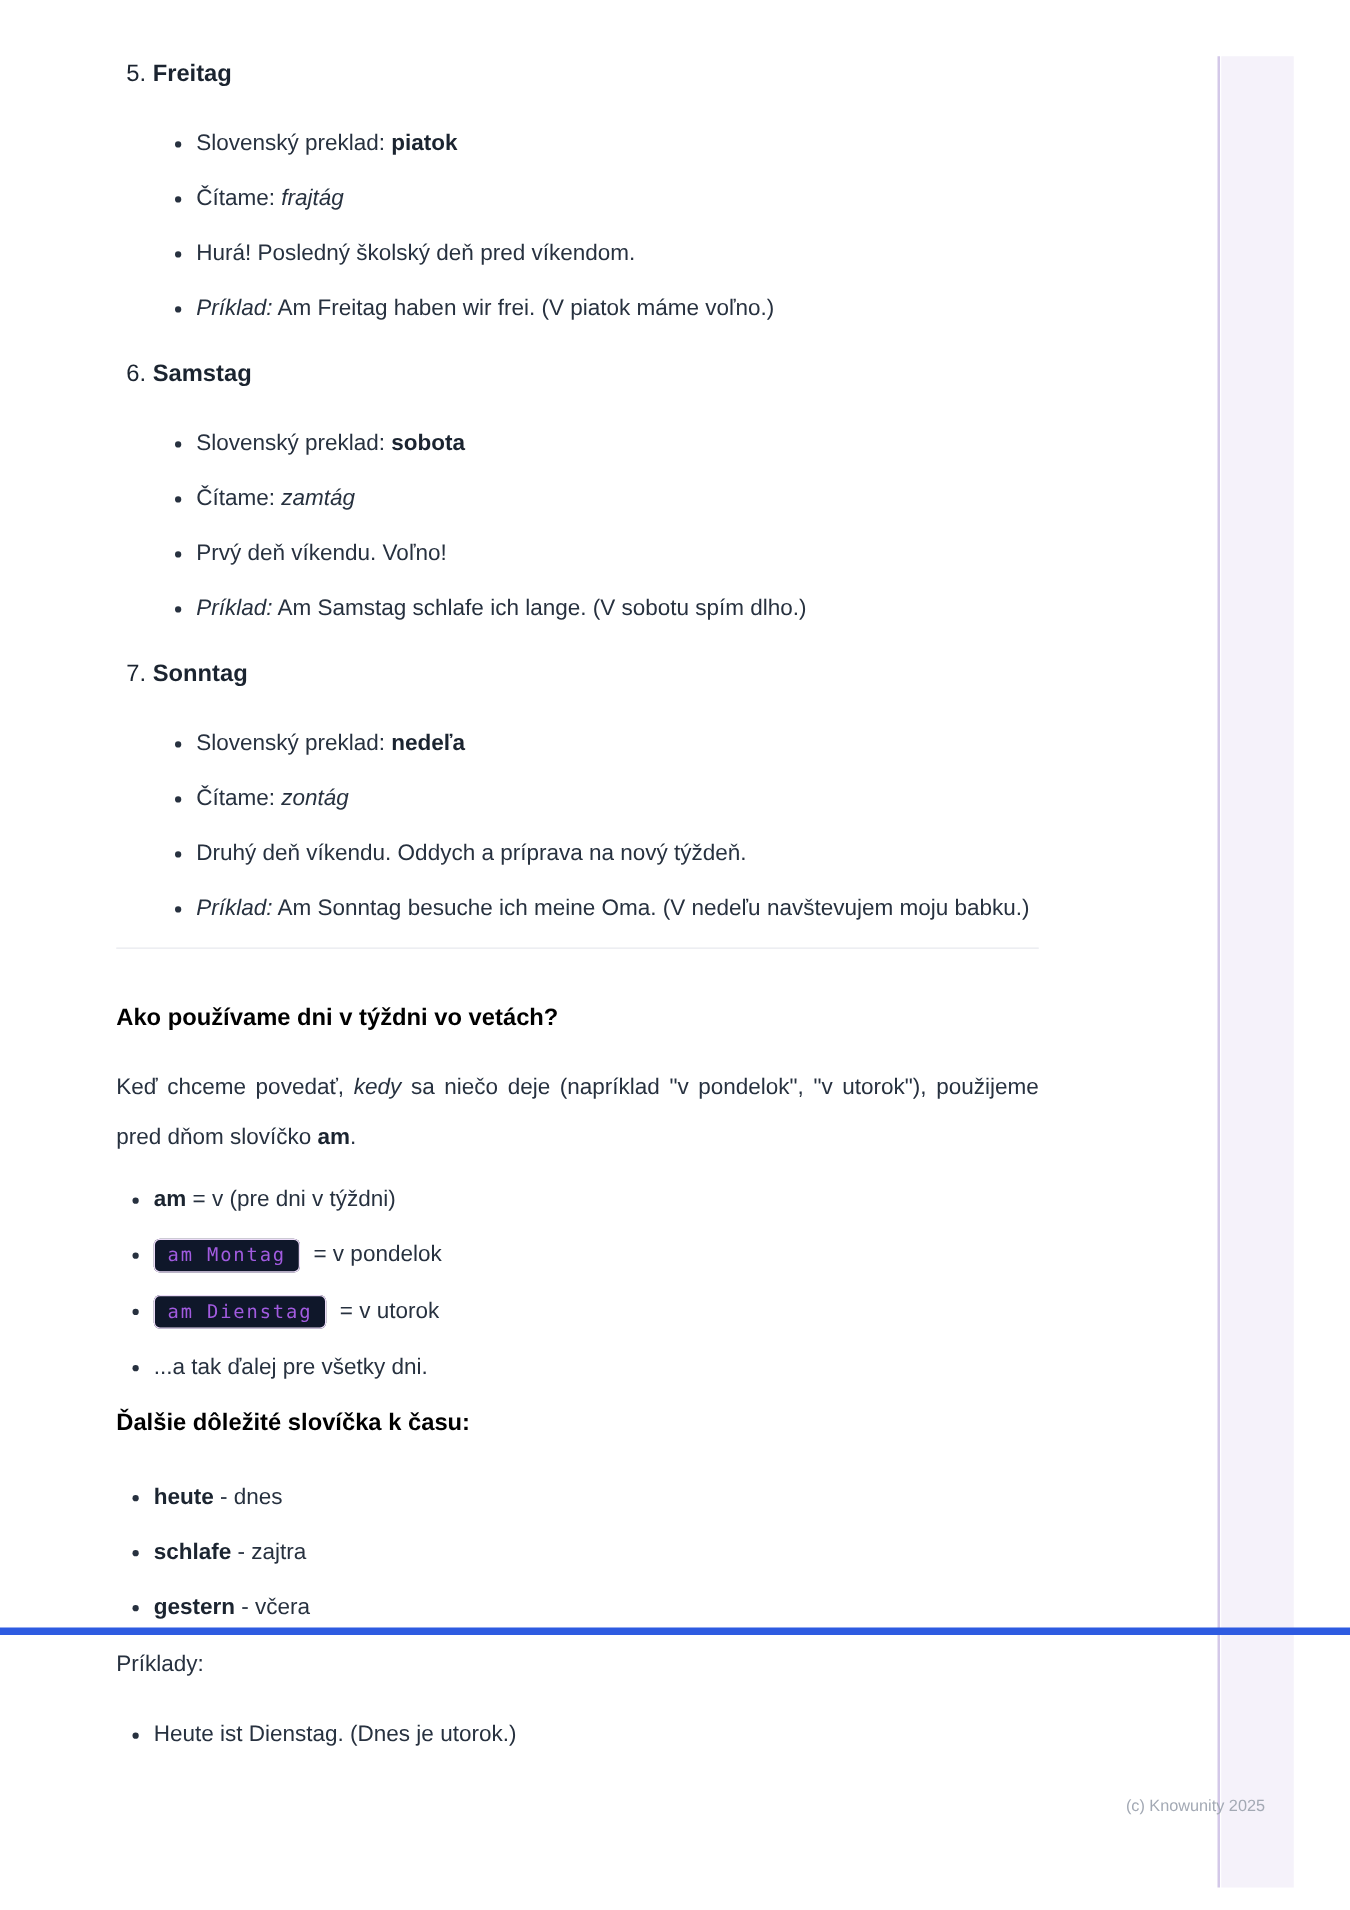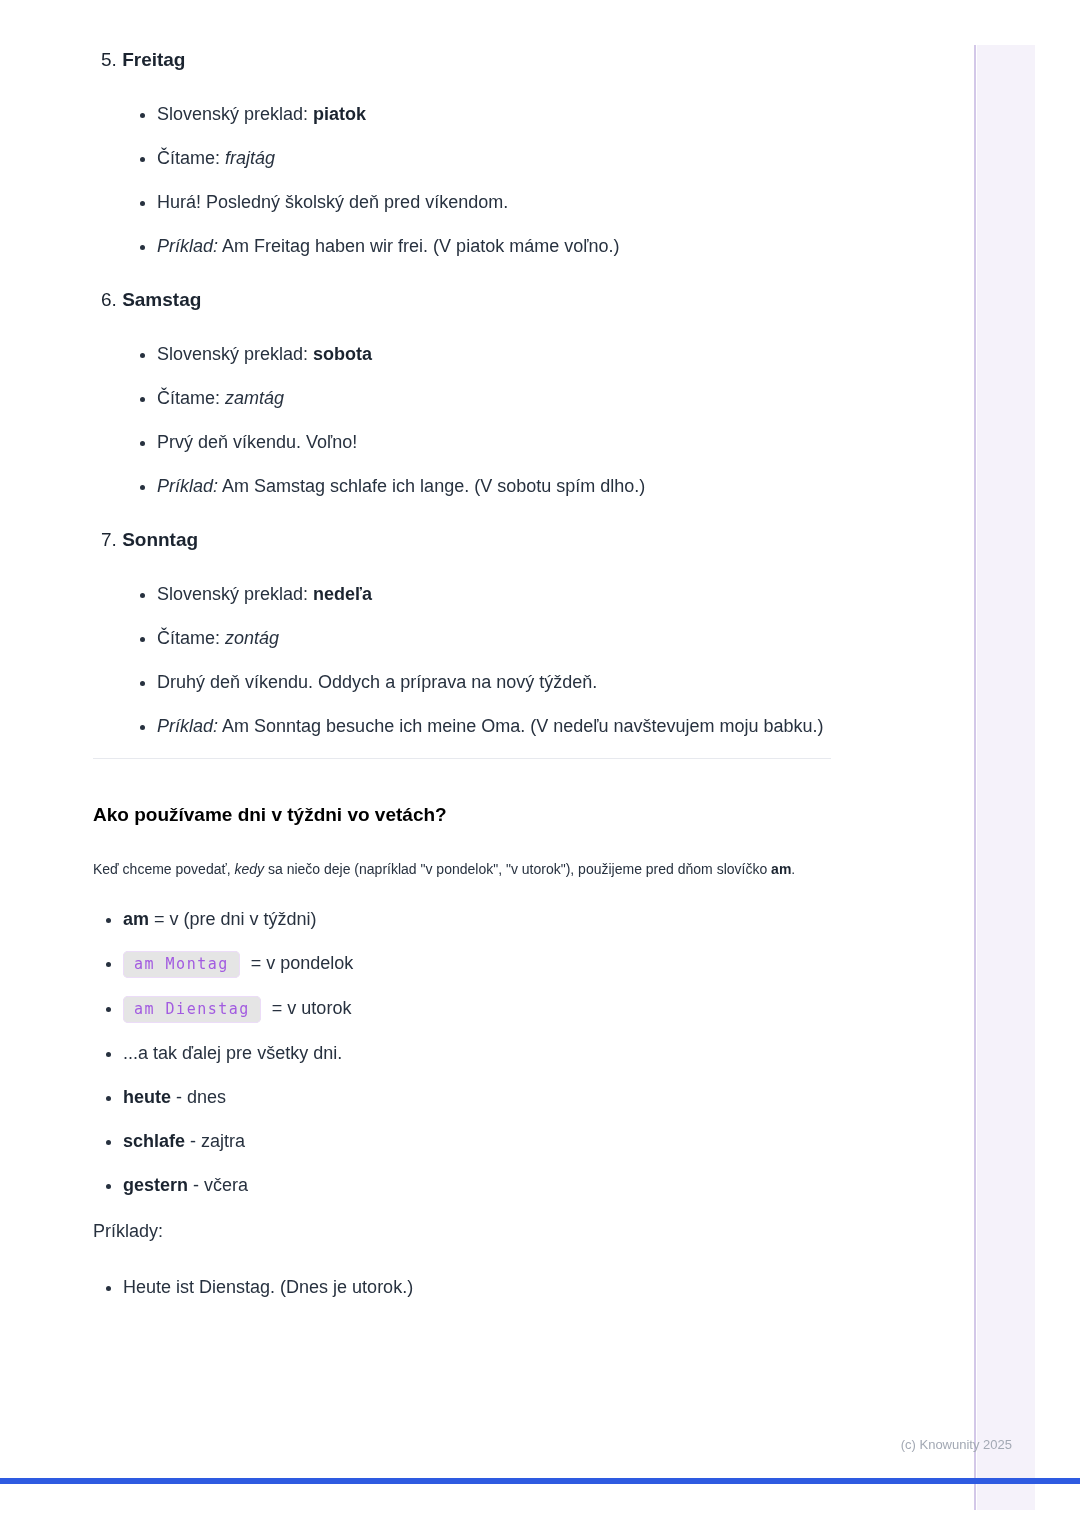--- a/index.html
+++ b/index.html
@@ -7,21 +7,21 @@
   body {
     background: #ffffff;
     font-family: "Liberation Sans", "DejaVu Sans", sans-serif;
     color: #27313f;
     position: relative;
     overflow: hidden;
   }
   .page {
     position: relative;
     width: 1080px;
-    height: 1484px;
+    height: 1308px;
     padding: 44px 0 0 93px;
   }
   .content { width: 738px; }
 
   
   .days { list-style: none; }
   .day + .day { margin-top: 22px; }
   .day-title {
     font-size: 19px;
     line-height: 32px;
@@ -37,21 +37,21 @@
     margin-bottom: 12px;
     color: #27313f;
   }
 
   .seg-b { font-weight: 700; color: #1b2430; }
   .seg-i { font-style: italic; }
   .seg-code {
     font-family: "DejaVu Sans Mono", monospace;
     font-size: 15px;
     color: #a25be0;
-    background: #e5e5e5;
+    background: #0f172a;
     border: 1px solid #ecdcf8;
     border-radius: 5px;
     padding: 3px 10px 4px;
     letter-spacing: 1.5px;
     margin-right: 6px;
     white-space: nowrap;
   }
 
   .divider {
     border: none;
@@ -63,21 +63,21 @@
   .section-heading {
     font-size: 19px;
     line-height: 32px;
     font-weight: 700;
     color: #000000;
     margin: 0 0 18px;
   }
   .intro {
     width: 738px;
     text-align: justify;
-    font-size: 14px;
+    font-size: 18px;
     line-height: 40px;
     margin-bottom: 14px;
   }
   .flat-bullets { list-style: disc; padding-left: 30px; }
   .vocab-heading { margin-top: 14px; margin-bottom: 26px; }
   .examples-label {
     font-size: 18px;
     line-height: 32px;
     margin: 14px 0 24px;
   }
@@ -150,20 +150,21 @@
 
     <p class="intro"><span>Keď chceme povedať, </span><span class="seg-i">kedy</span><span> sa niečo deje (napríklad "v pondelok", "v utorok"), použijeme pred dňom slovíčko </span><span class="seg-b">am</span><span>.</span></p>
 
     <ul class="flat-bullets">
         <li><span class="seg-b">am</span><span> = v (pre dni v týždni)</span></li>
         <li><span class="seg-code">am Montag</span><span> = v pondelok</span></li>
         <li><span class="seg-code">am Dienstag</span><span> = v utorok</span></li>
         <li><span>...a tak ďalej pre všetky dni.</span></li>
       </ul>
 
+    <div class="section-heading vocab-heading">Ďalšie dôležité slovíčka k času:</div>
 
     <ul class="flat-bullets">
         <li><span class="seg-b">heute</span><span> - dnes</span></li>
         <li><span class="seg-b">schlafe</span><span> - zajtra</span></li>
         <li><span class="seg-b">gestern</span><span> - včera</span></li>
       </ul>
 
     <p class="examples-label">Príklady:</p>
 
     <ul class="flat-bullets">

